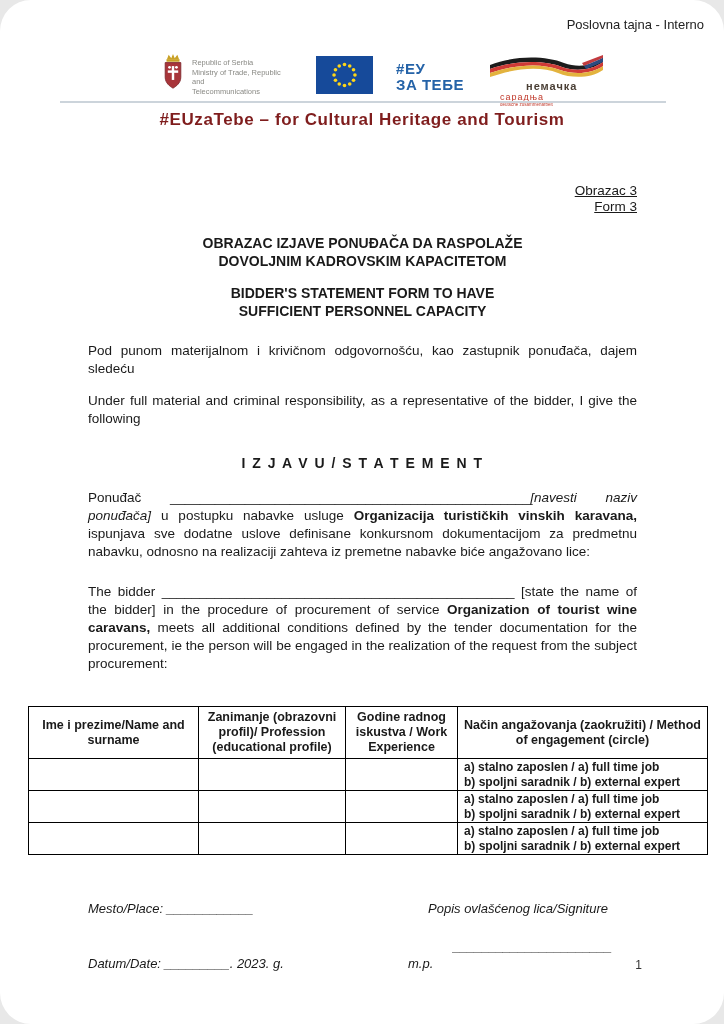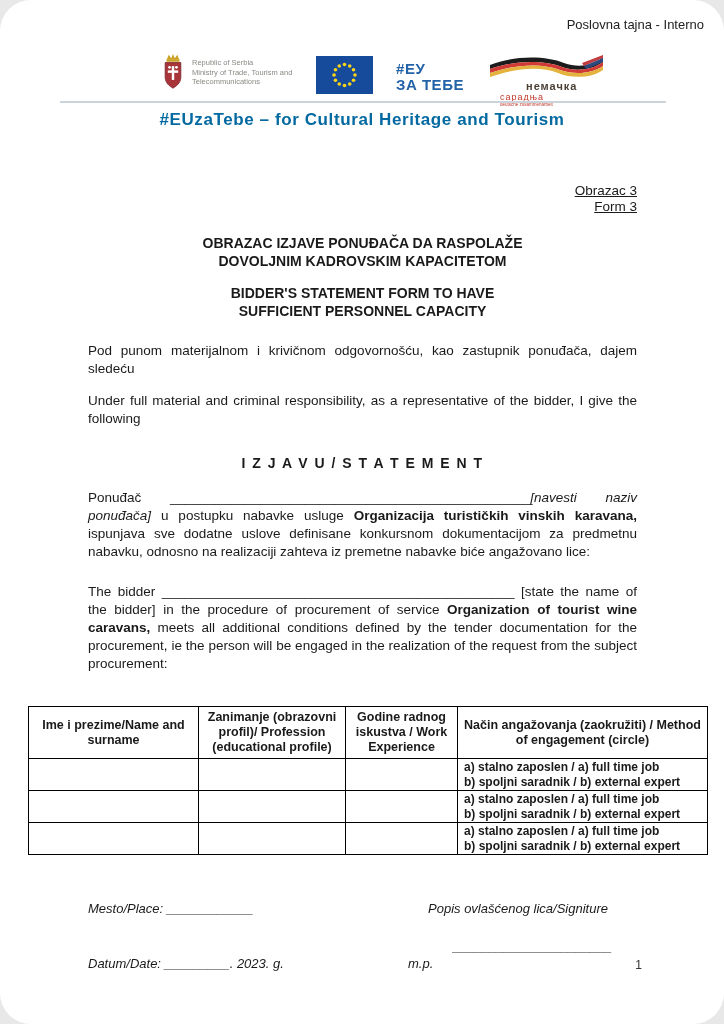--- a/index.html
+++ b/index.html
@@ -52,21 +52,21 @@
   }
   .banner {
     position: absolute;
     top: 110px;
     left: 0;
     width: 100%;
     text-align: center;
     font-size: 17px;
     font-weight: bold;
     letter-spacing: 0.6px;
-    color: #0369a1;
+    color: #7f1d1d;
   }
   
   .content {
     position: absolute;
     top: 183px;
     left: 0;
     width: 724px;
     padding: 0 87px 0 88px;
     font-size: 13.5px;
     line-height: 18px;
@@ -154,21 +154,21 @@
           <path d="M6 11 h18 v17 c0 6.5 -5.5 10.5 -9 12.5 c-3.5 -2 -9 -6 -9 -12.5 Z" fill="#a8353a"></path>
           <path d="M6 11 h18 v17 c0 6.5 -5.5 10.5 -9 12.5 c-3.5 -2 -9 -6 -9 -12.5 Z" fill="none" stroke="#7d262b" stroke-width="1"></path>
           <rect x="13.6" y="15" width="2.8" height="16" fill="#ffffff"></rect>
           <rect x="9" y="20" width="12" height="2.8" fill="#ffffff"></rect>
           <circle cx="11" cy="16.5" r="1.6" fill="#ffffff"></circle>
           <circle cx="19" cy="16.5" r="1.6" fill="#ffffff"></circle>
         </svg>
       </span>
       <span class="serbia-text">
         <div>Republic of Serbia</div>
-        <div>Ministry of Trade, Tourism and</div>
+        <div>Ministry of Trade, Republic and</div>
         <div>Telecommunications</div>
       </span>
     </div>
 
     <div class="logo-eu">
       <span>
         <svg width="57" height="38" viewBox="0 0 60 40">
           <rect width="60" height="40" fill="#164a9a"></rect>
           <g fill="#ffd617">
             <circle cx="30" cy="9" r="1.9"></circle>

